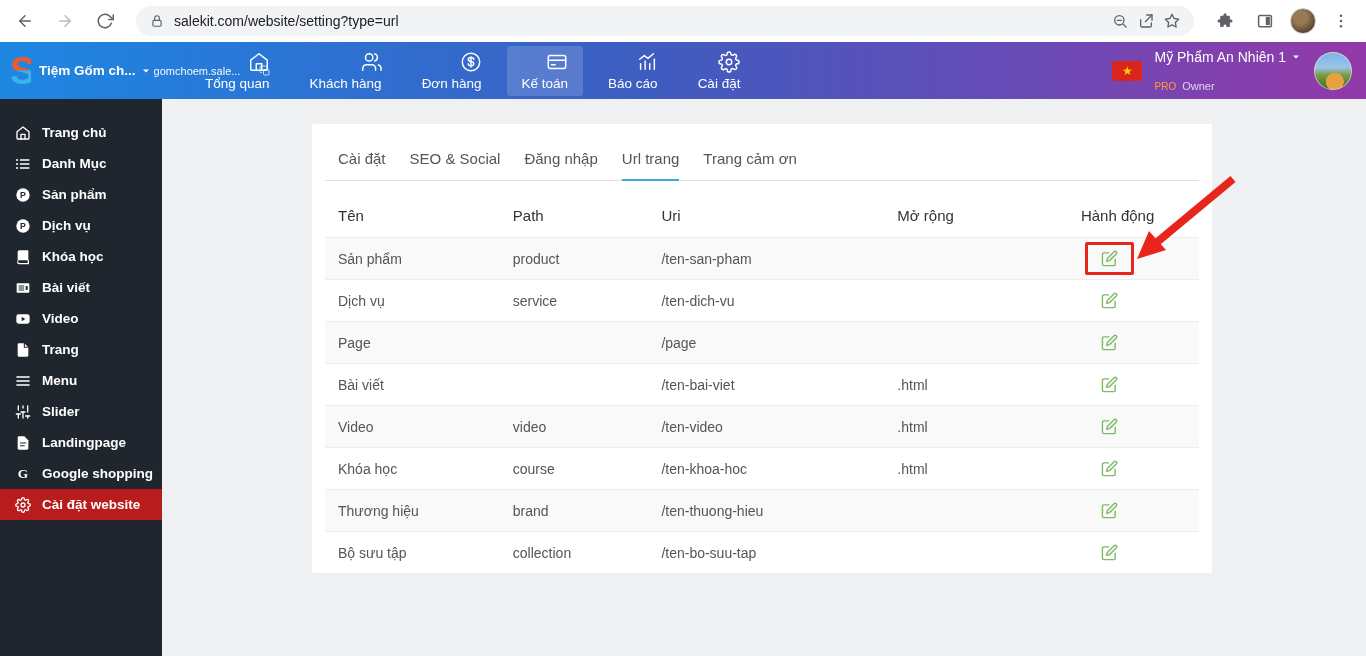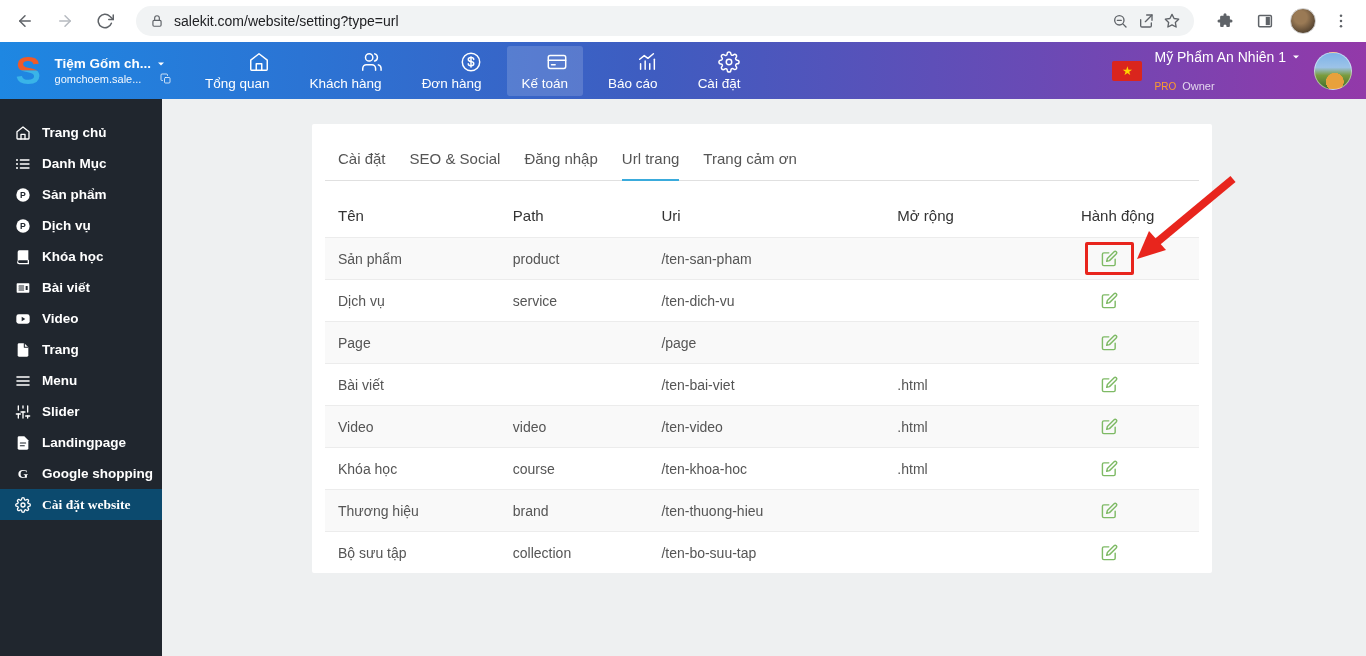--- a/index.html
+++ b/index.html
@@ -21,41 +21,41 @@
   .chrome-avatar { width:26px; height:26px; border-radius:50%; background:radial-gradient(circle at 40% 35%, #9a7a55 0 30%, #5d4a35 70%, #3e3226 100%); border:1px solid #d0d0d0; }
 
   
   .topbar { height:57px; background:linear-gradient(90deg,#1e87e2 0%,#2b74d4 22%,#3f5cc0 48%,#6a4ab5 76%,#9339a9 100%); display:flex; align-items:center; color:#fff; }
   .topbar svg { stroke-width:1.6; }
   .brand { width:168px; display:flex; align-items:center; gap:8px; padding-left:10px; flex:none; }
   .brand-logo { position:relative; width:38px; height:44px; font-weight:900; font-size:38px; line-height:44px; text-align:center; }
   .brand-logo span { position:absolute; inset:0; }
   .brand-logo .top { color:#f05a28; clip-path:inset(0 0 50% 0); }
   .brand-logo .bot { color:#39b4e8; clip-path:inset(50% 0 0 0); }
-  .brand-text { display:flex; flex-direction:column; gap:2px; min-width:0; }
+  .brand-text { display:flex; flex-direction:row; gap:2px; min-width:0; }
   .brand-name { font-size:13.5px; font-weight:700; display:flex; align-items:center; gap:4px; white-space:nowrap; }
   .brand-domain { font-size:11px; display:flex; align-items:center; gap:19px; opacity:.95; white-space:nowrap; }
   .nav { display:flex; align-items:center; padding-left:22px; gap:10px; }
   .nav-item { display:flex; flex-direction:column; align-items:flex-end; gap:3px; padding:5px 15px; border-radius:3px; cursor:pointer; font-size:13.5px; white-space:nowrap; }
   .nav-item.active { background:rgba(255,255,255,.16); }
   .account { margin-left:auto; display:flex; align-items:center; gap:12px; padding-right:14px; }
   .flag { width:30px; height:20px; background:#da251d; border-radius:2px; display:flex; align-items:center; justify-content:center; color:#ffd400; font-size:12px; }
   .acct-txt { display:flex; flex-direction:column; gap:15px; }
   .acct-name { font-size:14px; display:flex; align-items:center; gap:4px; white-space:nowrap; }
   .acct-sub { font-size:11px; display:flex; gap:6px; align-items:baseline; }
   .pro { color:#ff9d2b; font-weight:400; font-size:10px; }
   .role { color:rgba(255,255,255,.78); }
   .topbar-avatar { width:38px; height:38px; border-radius:50%; background:radial-gradient(circle at 55% 80%, #e8a13c 0 25%, transparent 26%), linear-gradient(180deg,#7db3e8 0%,#9cc3e8 40%,#7a9c3f 62%,#3f6b2a 100%); border:1px solid rgba(255,255,255,.5); }
 
   
   .layout { display:flex; height:558px; }
   .sidebar { width:162px; background:#20262e; padding-top:18px; flex:none; }
   .side-item { height:31px; display:flex; align-items:center; gap:11px; padding:0 15px; color:#fff; font-size:13.5px; font-weight:700; cursor:pointer; white-space:nowrap; }
   .side-item .icon { color:#fff; }
-  .side-item.active { background:#0c4a6e;font-family:Liberation Serif, serif; }
+  .side-item.active { background:#b91c1c; }
   .main { flex:1; background:#eef0f1; position:relative; }
 
   
   .card { position:absolute; left:150px; top:25px; width:900px; min-height:416px; background:#fff; border-radius:2px; }
   .tabs { display:flex; gap:24px; margin:0 13px; padding:26px 13px 0; border-bottom:1px solid #e0e0e0; }
   .tab { font-size:15px; color:#555; padding-bottom:12px; cursor:pointer; }
   .tab.active { border-bottom:2px solid #3aabdc; margin-bottom:-1px; }
   table { width:calc(100% - 26px); margin:0 13px; border-collapse:collapse; table-layout:fixed; }
   col.c1{width:20%} col.c2{width:17%} col.c3{width:27%} col.c4{width:21%} col.c5{width:15%}
   th { text-align:left; font-size:15px; font-weight:400; color:#333; padding:26px 13px 13px; }

